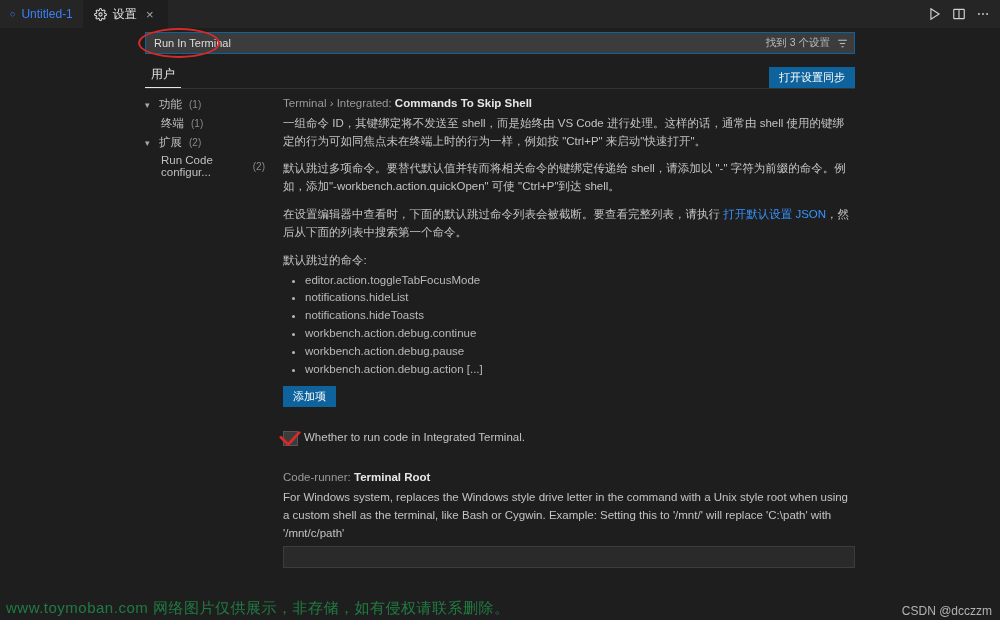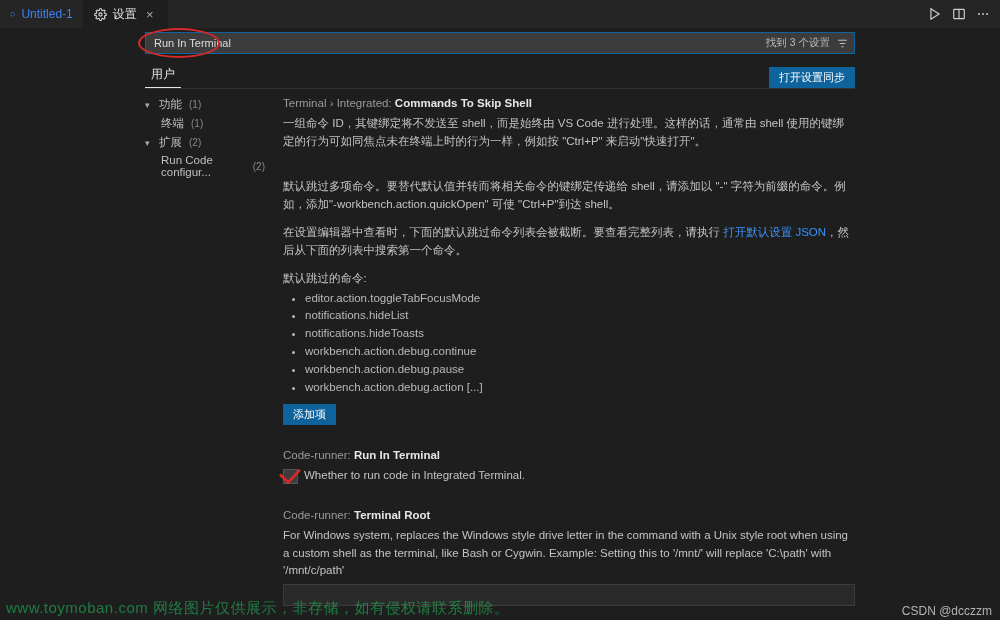--- a/index.html
+++ b/index.html
@@ -244,41 +244,38 @@
   </div>
 
   <div class="content">
 
     <div class="section">
       <div class="section-title">
         <span class="path">Terminal › Integrated: </span><span class="name">Commands To Skip Shell</span>
       </div>
       <div class="desc">
         <p>一组命令 ID，其键绑定将不发送至 shell，而是始终由 VS Code 进行处理。这样的话，通常由 shell 使用的键绑定的行为可如同焦点未在终端上时的行为一样，例如按 "Ctrl+P" 来启动"快速打开"。</p>
-        <p style="margin-top:28px">默认跳过多项命令。要替代默认值并转而将相关命令的键绑定传递给 shell，请添加以 "-" 字符为前缀的命令。例如，添加"-workbench.action.quickOpen" 可使 "Ctrl+P"到达 shell。</p>
+        <p style="margin-top:10px">默认跳过多项命令。要替代默认值并转而将相关命令的键绑定传递给 shell，请添加以 "-" 字符为前缀的命令。例如，添加"-workbench.action.quickOpen" 可使 "Ctrl+P"到达 shell。</p>
         <p style="margin-top:10px">
           <span>在设置编辑器中查看时，下面的默认跳过命令列表会被截断。要查看完整列表，请执行 </span><a href="#">打开默认设置 JSON</a><span>，然后从下面的列表中搜索第一个命令。</span>
         </p>
         <p class="sub-heading">默认跳过的命令:</p>
         <ul class="cmd-list">
           <li>editor.action.toggleTabFocusMode</li>
           <li>notifications.hideList</li>
           <li>notifications.hideToasts</li>
           <li>workbench.action.debug.continue</li>
           <li>workbench.action.debug.pause</li>
           <li>workbench.action.debug.action [...]</li>
         </ul>
         <button class="add-btn">添加项</button>
       </div>
     </div>
 
     <div class="section">
-      <div class="section-title">
-        <span class="path">Code-runner: </span><span class="name">Run In Terminal</span>
-      </div>
       <div class="checkbox-row">
         <span class="checkbox">
           <svg class="red-check" viewBox="0 0 24 16">
               <path d="M2 6 L10 14 L22 1" fill="none" stroke="#d82a2a" stroke-width="3" stroke-linecap="round" stroke-linejoin="round"></path>
             </svg>
         </span>
         <span>Whether to run code in Integrated Terminal.</span>
       </div>
     </div>
 

